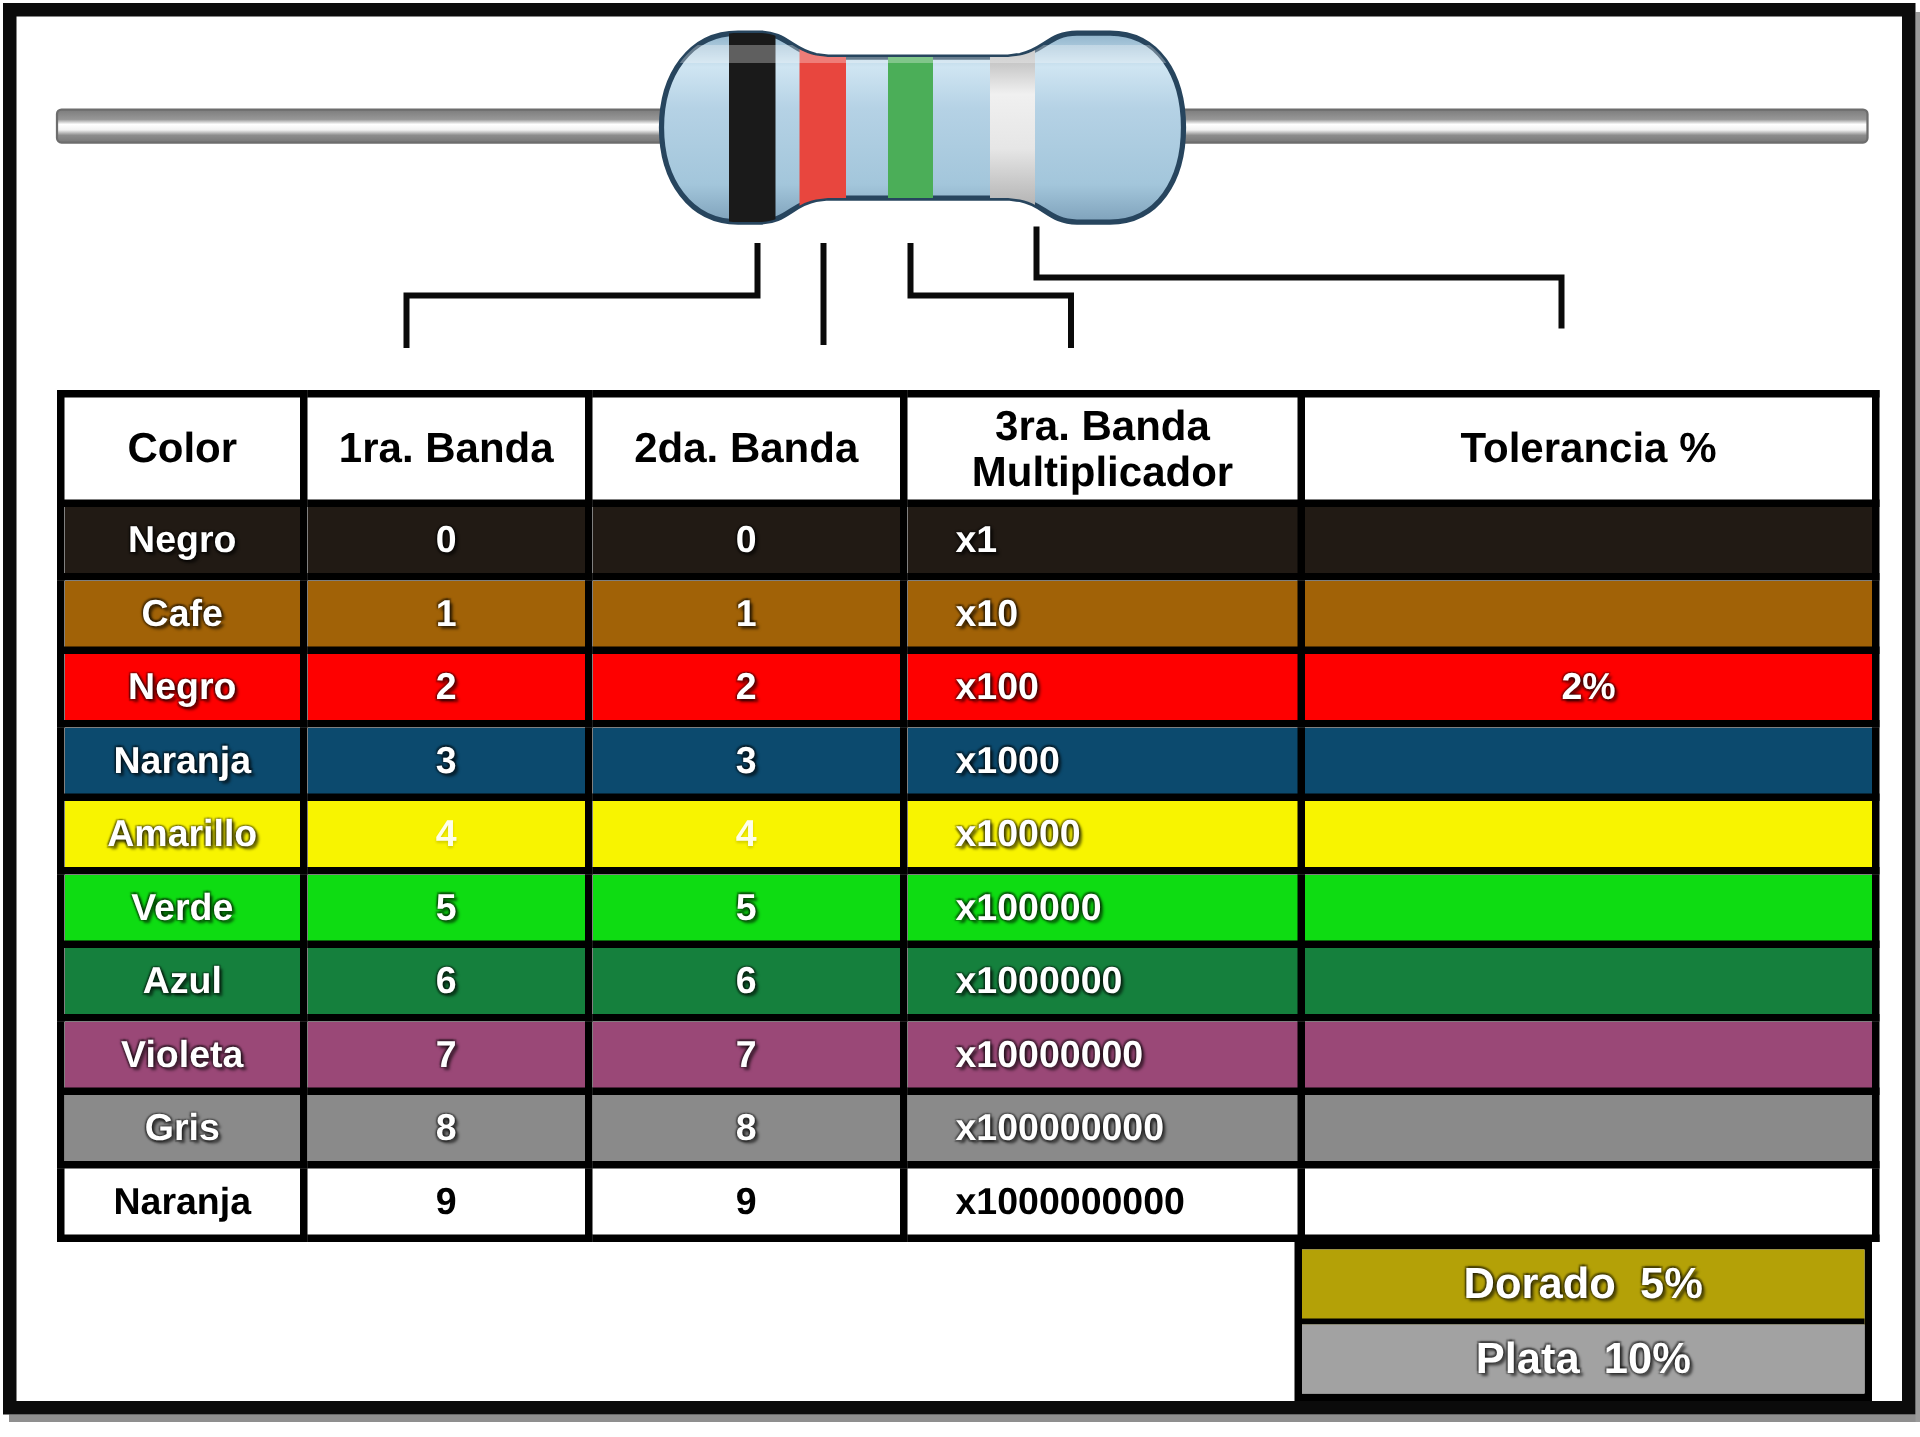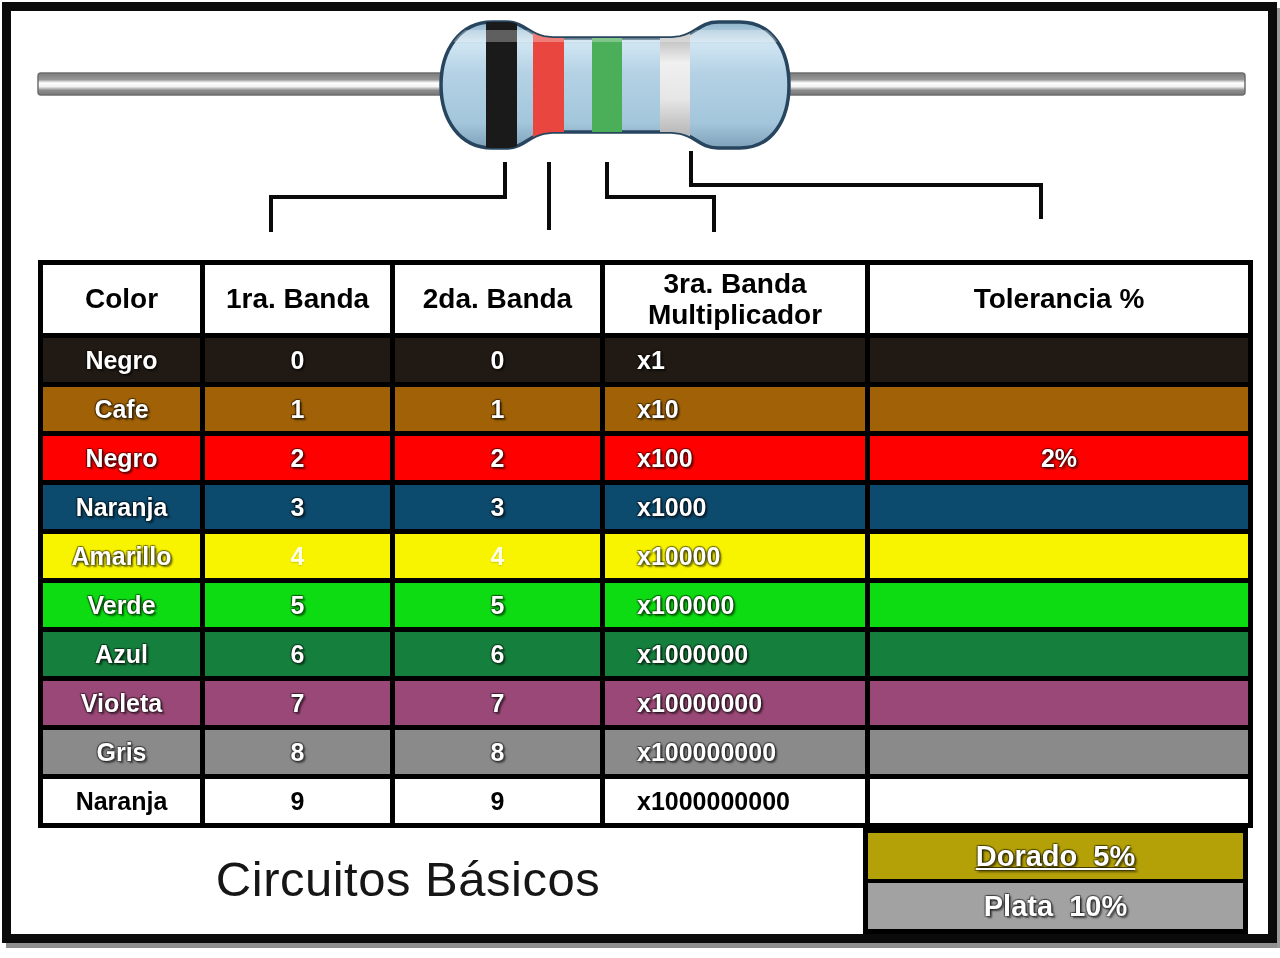--- a/index.html
+++ b/index.html
@@ -181,22 +181,21 @@
         <td>Naranja</td>
         <td>9</td>
         <td>9</td>
         <td class="mult">x1000000000</td>
         <td></td>
       </tr>
     </tbody>
   </table>
 
   <div class="tol-extra">
-    <div class="xrow" style="background: rgb(180, 161, 7); text-decoration: underline;">Dorado  5%</div>
+    <div class="xrow" style="background: rgb(180, 161, 7);">Dorado  5%</div>
     <div class="xrow" style="background: rgb(162, 162, 162);">Plata  10%</div>
   </div>
 
-  <div class="caption">Circuitos Básicos</div>
 
   <div class="shadow-bottom"></div>
   <div class="shadow-right"></div>
   <div class="frame"></div>
 </div>
 
 </body></html>

